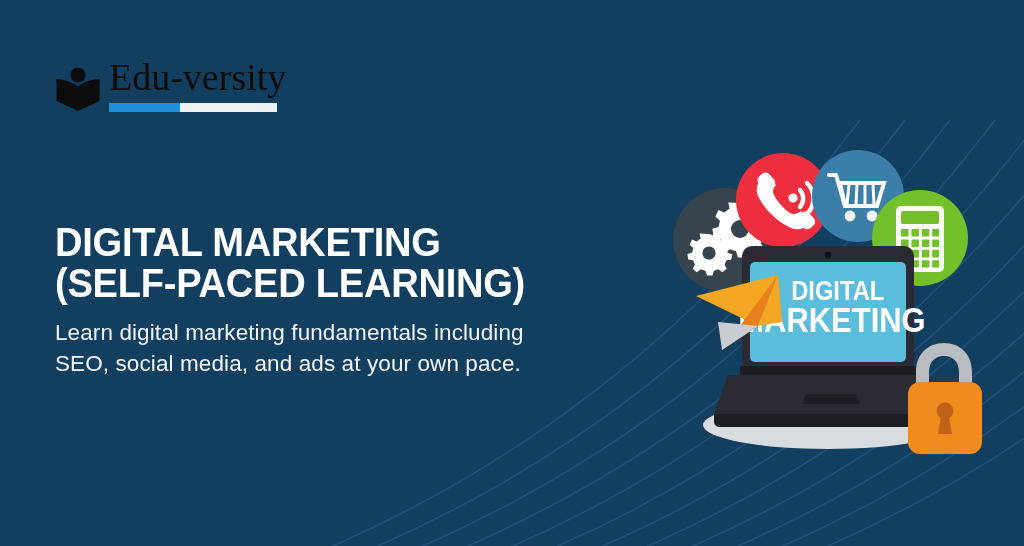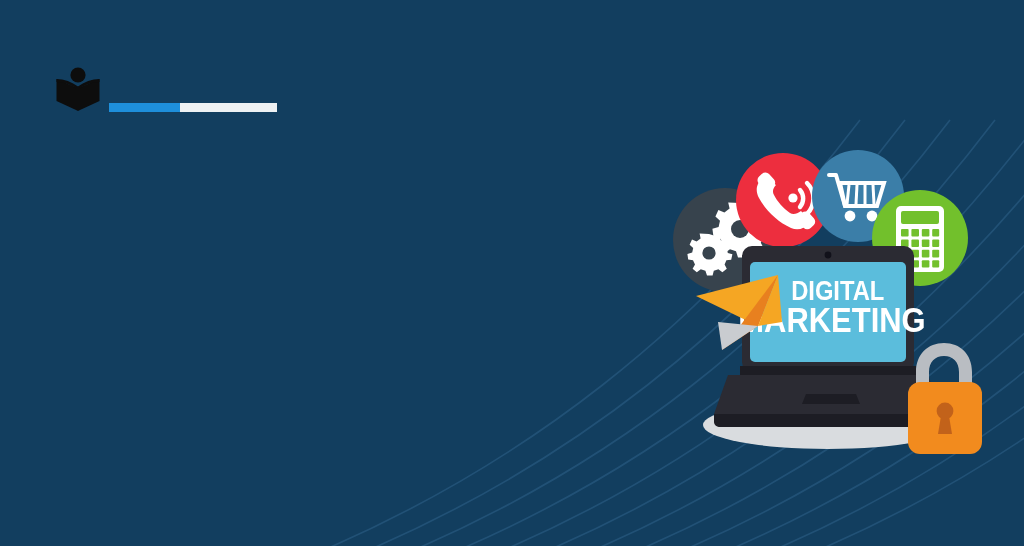--- a/index.html
+++ b/index.html
@@ -132,26 +132,33 @@
   <div id="logo">
     <svg id="logo-mark" viewBox="0 0 46 48" aria-hidden="true">
       <circle cx="23" cy="9" r="7.6" fill="#0d0d0d"></circle>
       <path d="M1.5 13 L21 21.5 L21 44 L1.5 35 Z" fill="#0d0d0d"></path>
       <path d="M44.5 13 L25 21.5 L25 44 L44.5 35 Z" fill="#0d0d0d"></path>
       <path d="M1.5 13 C 9 13 17 16 23 20.6 C 29 16 37 13 44.5 13
                L44.5 16 C 37 16 29.5 19 23 23.6 C 16.5 19 9 16 1.5 16 Z" fill="#0d0d0d"></path>
       <path d="M21 21.5 L23 20.6 L25 21.5 L25 44 L23 45 L21 44 Z" fill="#0d0d0d"></path>
     </svg>
     <div id="logo-text-wrap">
+      <div id="logo-word">Edu-versity</div>
       <div id="logo-bar" style="background: rgb(238, 241, 243);">
         <div id="logo-bar-fill" style="background: rgb(30, 143, 219); width: 42%;"></div>
       </div>
     </div>
   </div>
 
+  <div id="copy">
+    <h1 id="headline" style="color: rgb(255, 255, 255);">DIGITAL MARKETING
+(SELF-PACED LEARNING)</h1>
+    <p id="subhead" style="color: rgb(242, 246, 249);">Learn digital marketing fundamentals including
+SEO, social media, and ads at your own pace.</p>
+  </div>
 
   <svg id="art" viewBox="0 0 350 310" aria-hidden="true">
 
     <ellipse cx="168" cy="275" rx="125" ry="24" fill="#d9dcdf"></ellipse>
 
     <g>
       <circle cx="65" cy="90" r="52" fill="#37434d"></circle>
 
       <g fill="#ffffff" transform="translate(80,79)">
         <path d="M0,-26 L6.2,-24.2 L10.6,-28.8 L16.6,-24.4 L14.8,-18.4 L20.6,-16 L25.8,-18.6

